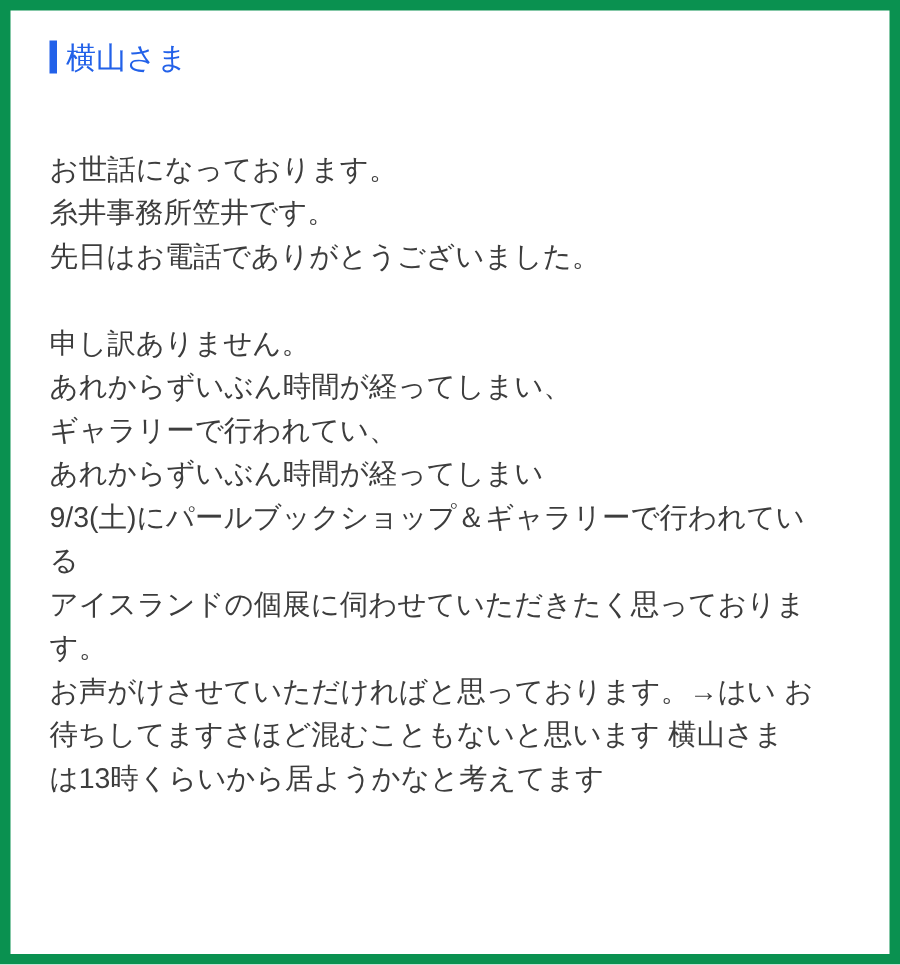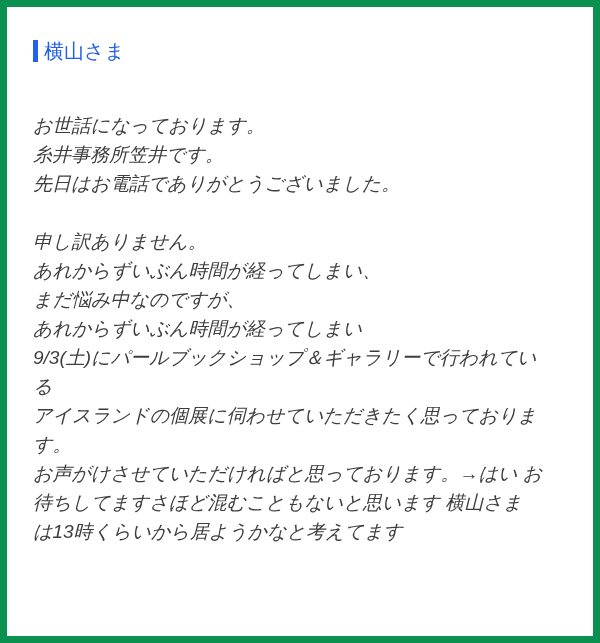--- a/index.html
+++ b/index.html
@@ -8,41 +8,40 @@
     background: #ffffff;
     font-family: "Liberation Sans", "DejaVu Sans", sans-serif;
   }
   .page {
     position: relative;
     width: 600px;
     height: 643px;
     box-sizing: border-box;
     border: 7px solid var(--border_green, #0a9150);
     background: var(--background, #ffffff);
-    padding: 31px 26px 0 26px;
+    padding: 19px 26px 0 26px;
     overflow: hidden;
   }
   .heading {
     font-size: 20px;
     line-height: 26px;
     color: var(--accent_blue, #2261e9);
     white-space: nowrap;
   }
   .heading .accent-bar {
     display: inline-block;
     width: 5px;
     height: 22px;
     background: var(--accent_blue, #2261e9);
     margin-right: 6px;
     vertical-align: -4px;
   }
   .message-body {
     margin-top: 47px;
     color: var(--text, #3d3d3d);
-    font-style: italic;
   }
   .line {
     height: 29px;
     line-height: 29px;
     font-size: 19px;
     white-space: pre;
     overflow: visible;
   }
 </style>
 </head>
@@ -53,21 +52,21 @@
     <span class="accent-bar"></span><span>横山さま</span>
   </div>
 
   <div class="message-body">
     <div class="line">お世話になっております。</div>
     <div class="line">糸井事務所笠井です。</div>
     <div class="line">先日はお電話でありがとうございました。</div>
     <div class="line"></div>
     <div class="line">申し訳ありません。</div>
     <div class="line">あれからずいぶん時間が経ってしまい、</div>
-    <div class="line">まだ悩み中なのですが、</div>
+    <div class="line">ギャラリーで行われてい、</div>
     <div class="line">あれからずいぶん時間が経ってしまい</div>
     <div class="line">9/3(土)にパールブックショップ＆ギャラリーで行われてい</div>
     <div class="line">る</div>
     <div class="line">アイスランドの個展に伺わせていただきたく思っておりま</div>
     <div class="line">す。</div>
     <div class="line">お声がけさせていただければと思っております。→はい お</div>
     <div class="line">待ちしてますさほど混むこともないと思います 横山さま</div>
     <div class="line">は13時くらいから居ようかなと考えてます</div>
   </div>
 </div>

